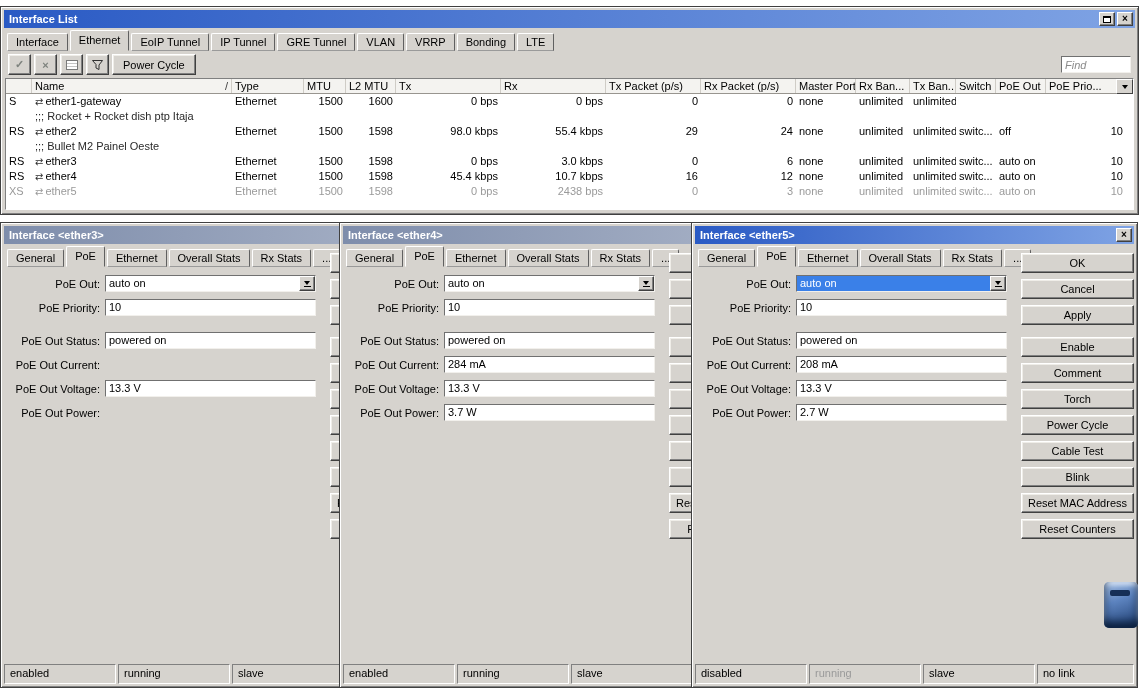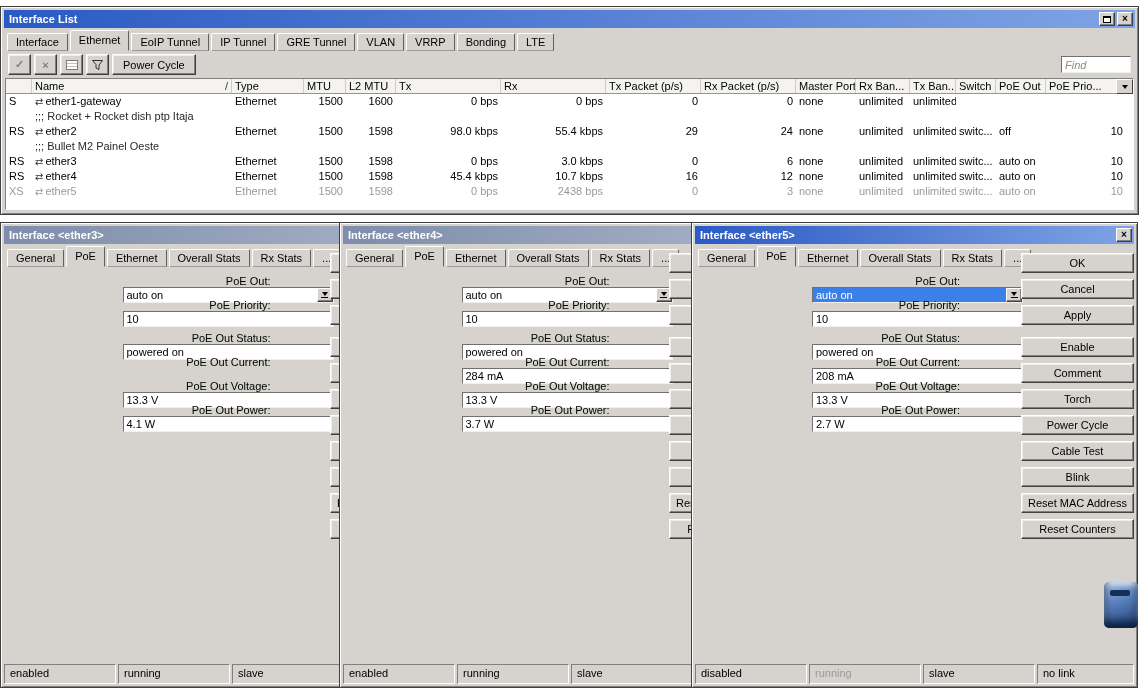--- a/index.html
+++ b/index.html
@@ -55,21 +55,21 @@
 
   .row { display:flex; height:15px; line-height:14px; background:#fff; }
   .cell { padding:0 3px; white-space:nowrap; overflow:hidden; flex:none; }
   .cell.r { text-align:right; }
   .cell.pr { padding-right:18px; }
   .row.disabled, .row.disabled .ificon { color:var(--disabled-text,#9a9a9a); }
   .ificon { font-size:10px; margin-right:2px; color:#303030; }
   .comment { color:#2a2a2a; }
 
   .fields { padding:8px 0 0 6px; }
-  .field-row { display:flex; align-items:center; height:17px; margin-bottom:7px;flex-direction:column; }
+  .field-row { display:flex; align-items:center; height:17px; margin-bottom:7px; }
   .field-row.gap { margin-top:16px; }
   .flabel { width:90px; text-align:right; margin-right:5px; flex:none; }
   .fbox { width:211px; height:17px; background:#fff; display:flex; align-items:stretch;
           border:1px solid; border-color:#707070 #f2f0ec #f2f0ec #707070; }
   .fval { flex:1; padding:1px 3px; white-space:nowrap; overflow:hidden; }
   .fval.selected { background:var(--selection,#3a80e8); color:#fff; }
   .combo-arrow { width:16px; flex:none; display:flex; flex-direction:column; align-items:center; justify-content:center;
                  background:var(--face,#d6d3ce); border:1px solid; border-color:#ffffff #404040 #404040 #ffffff;
                  box-shadow: inset -1px -1px 0 #808080; }
   .combo-arrow .bar { width:7px; height:1px; background:#000; margin-top:1px; }
@@ -297,23 +297,20 @@
         <div class="flabel">PoE Out Current:</div>
       </div>
       <div class="field-row">
         <div class="flabel">PoE Out Voltage:</div>
         <div class="fbox">
           <div class="fval">13.3 V</div>
         </div>
       </div>
       <div class="field-row">
         <div class="flabel">PoE Out Power:</div>
-        <div class="fbox">
-          <div class="fval">4.1 W</div>
-        </div>
       </div>
     </div>
     <div class="btncol">
       <div class="dbtn">OK</div>
       <div class="dbtn">Cancel</div>
       <div class="dbtn">Apply</div>
       <div class="dbtn gap">Enable</div>
       <div class="dbtn">Comment</div>
       <div class="dbtn">Torch</div>
       <div class="dbtn">Power Cycle</div>

